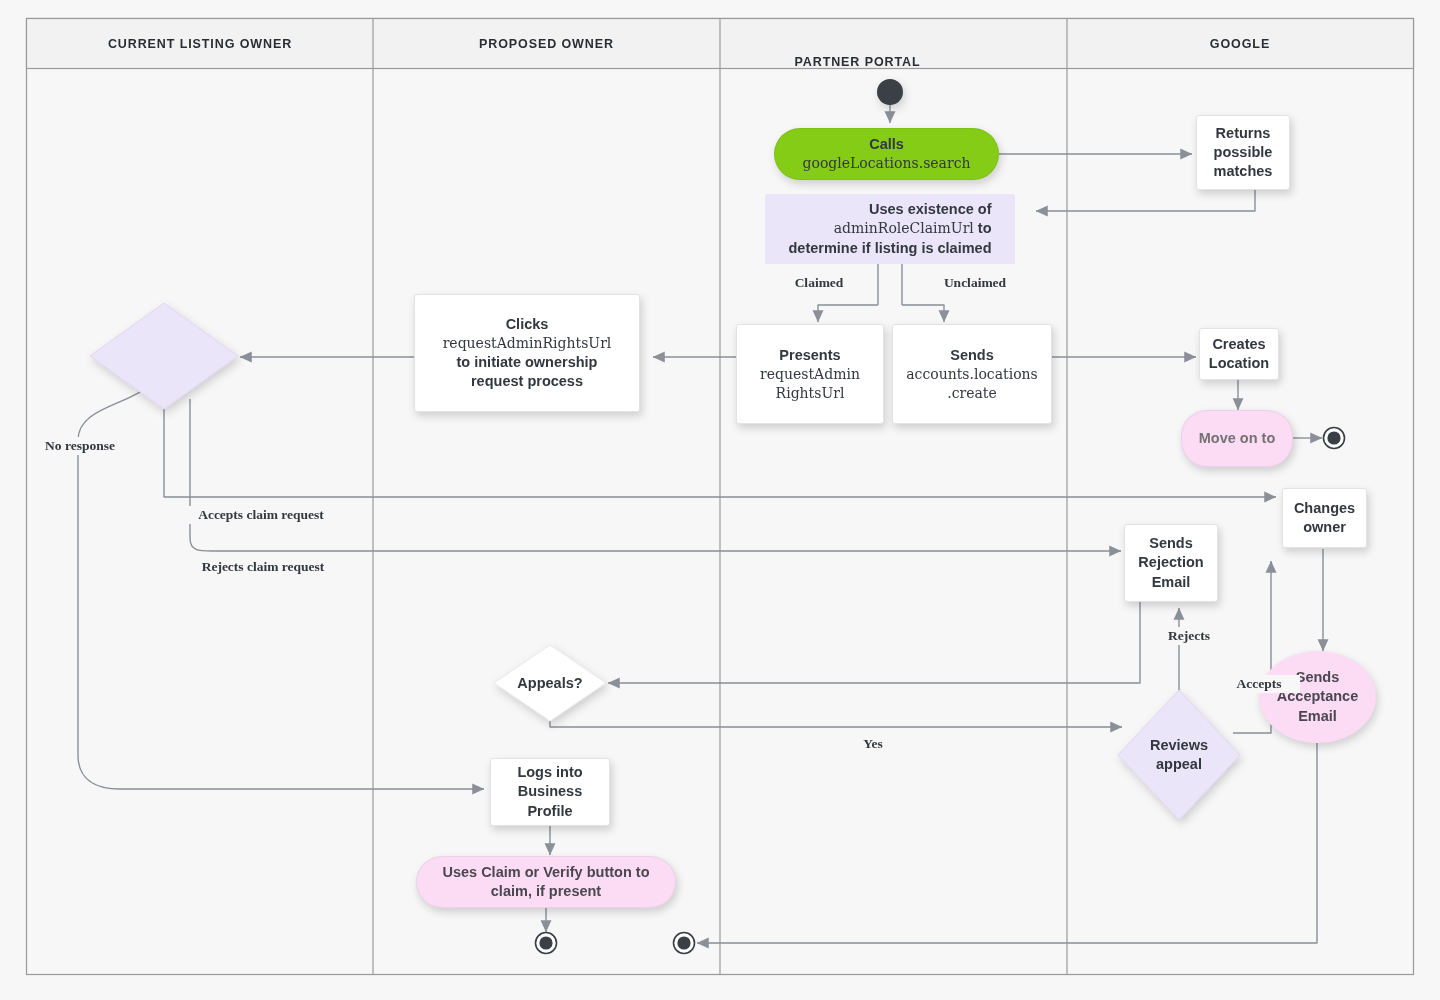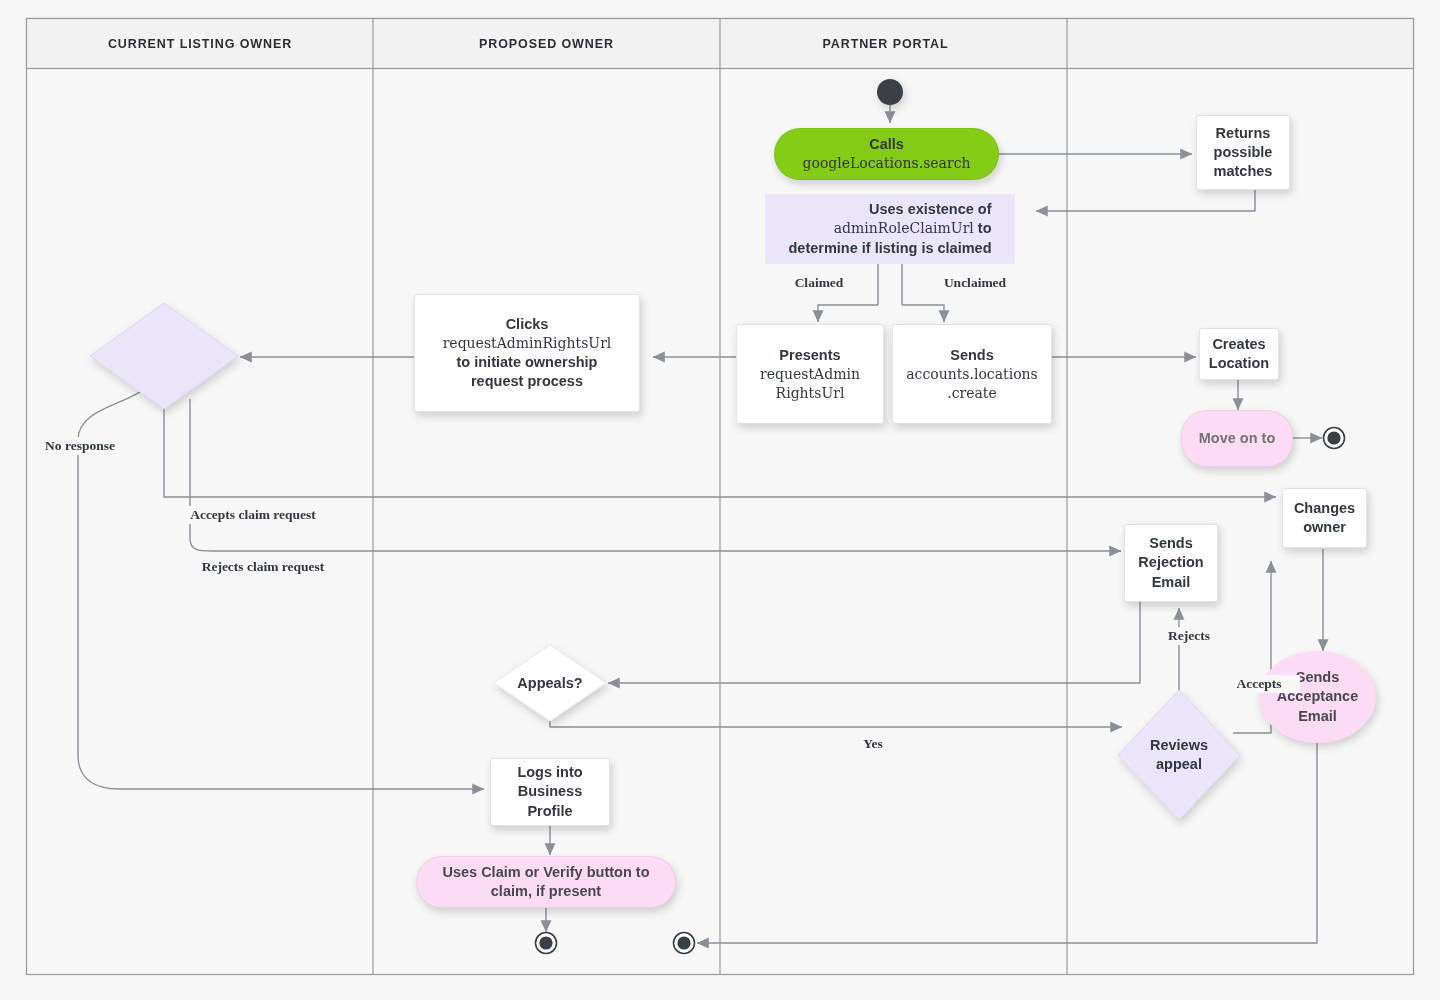--- a/index.html
+++ b/index.html
@@ -118,22 +118,25 @@
       <polygon points="1179,690 1240,755 1179,820 1118,755" fill="#eae5f8" stroke="#ddd7ef" stroke-width="1" filter="url(#sh)"></polygon>
     </g>
   </svg>
 
   <div class="lane-head" style="left:27px;top:19px;width:346px;height:50px;">
     <span>CURRENT LISTING OWNER</span>
   </div>
   <div class="lane-head" style="left:373px;top:19px;width:347px;height:50px;">
     <span>PROPOSED OWNER</span>
   </div>
-  <div class="lane-head" style="left:748px;top:19px;width:275px;height:50px;">
+  <div class="lane-head" style="left:720px;top:19px;width:275px;height:50px;align-items:flex-end;">
     <span>PARTNER PORTAL</span>
+  </div>
+  <div class="lane-head" style="left:1067px;top:19px;width:346px;height:50px;">
+    <span>GOOGLE</span>
   </div>
 
   <div class="node rounded" style="left:774px;top:128px;width:225px;height:52px;background:#84cc16;">
     <div class="txt">
       <div>Calls</div>
       <div class="mono">googleLocations.search</div>
     </div>
   </div>
 
   <div class="node box" style="left:1196px;top:115px;width:94px;height:75px;">
@@ -207,19 +210,19 @@
     <div class="txt">Logs into Business Profile</div>
   </div>
 
   <div class="node rounded" style="left:416px;top:856px;width:260px;height:52px;background:#fbdcf4;">
     <div class="txt" style="color:#4a4750;">Uses Claim or Verify button to claim, if present</div>
   </div>
 
   <div class="edge-label" style="left:776px;top:274px;width:80px;">Claimed</div>
   <div class="edge-label" style="left:924px;top:274px;width:96px;">Unclaimed</div>
   <div class="edge-label" style="left:36px;top:437px;width:82px;">No response</div>
-  <div class="edge-label" style="left:160px;top:506px;width:180px;">Accepts claim request</div>
+  <div class="edge-label" style="left:168px;top:506px;width:180px;">Accepts claim request</div>
   <div class="edge-label" style="left:172px;top:558px;width:176px;">Rejects claim request</div>
   <div class="edge-label" style="left:1150px;top:627px;width:72px;">Rejects</div>
   <div class="edge-label" style="left:1218px;top:627px;width:76px;margin-top:48px;">Accepts</div>
   <div class="edge-label" style="left:846px;top:735px;width:48px;">Yes</div>
 
 </div>
 
 </body></html>

